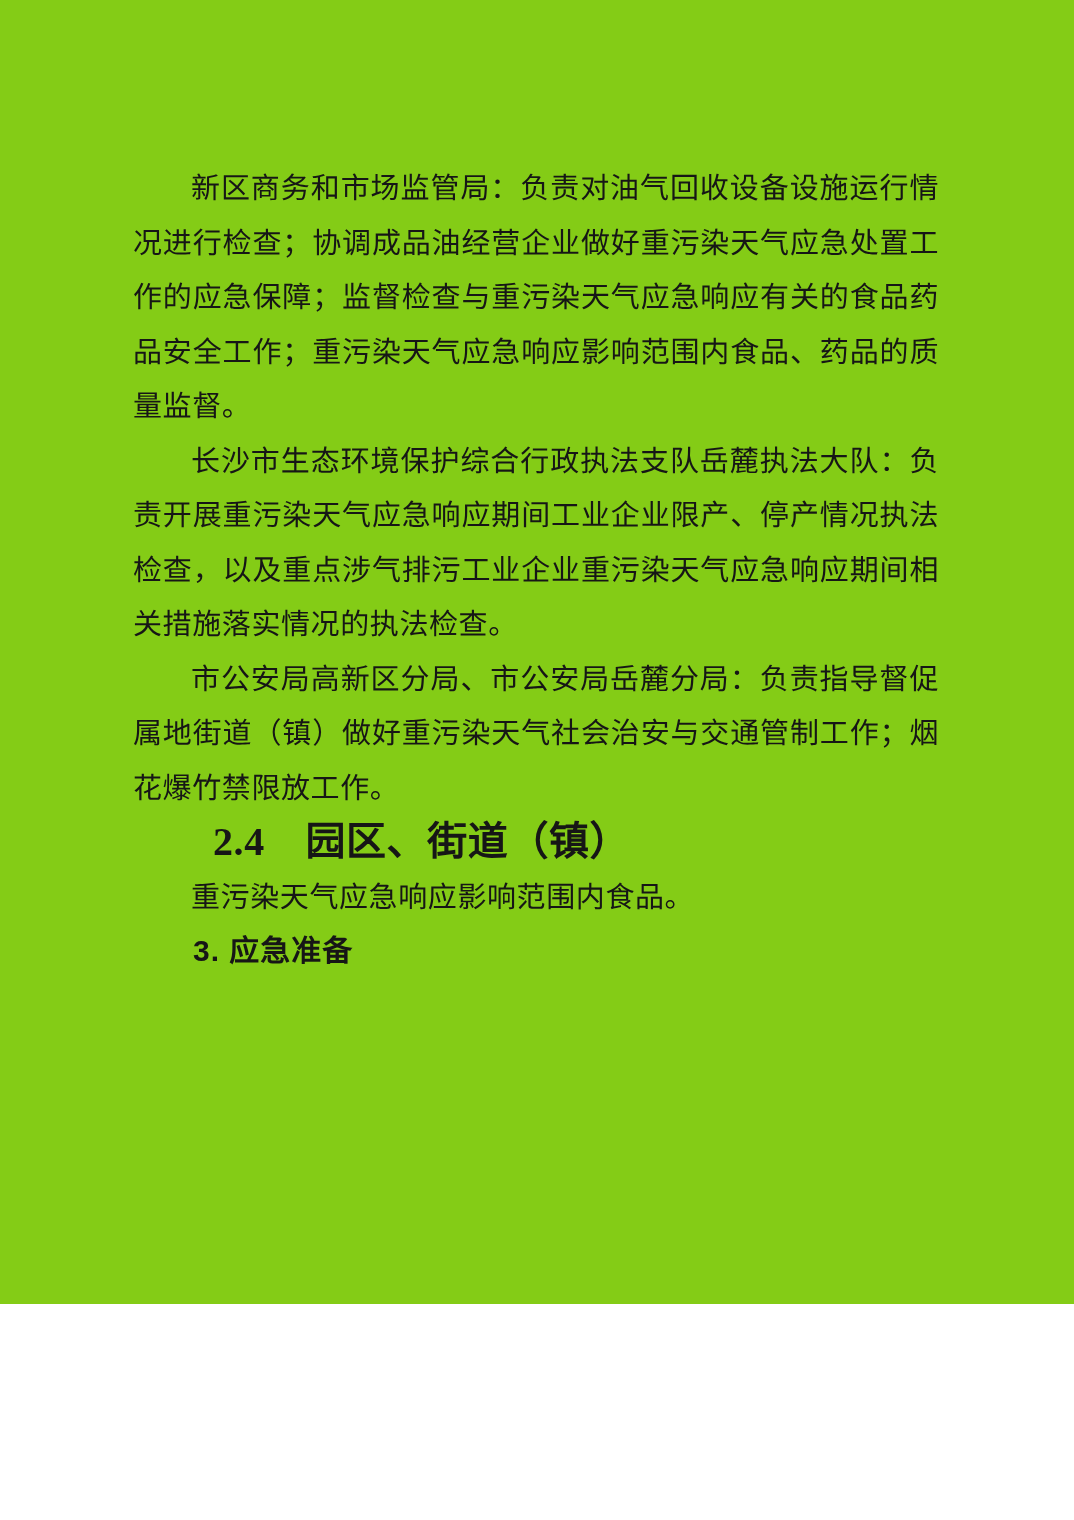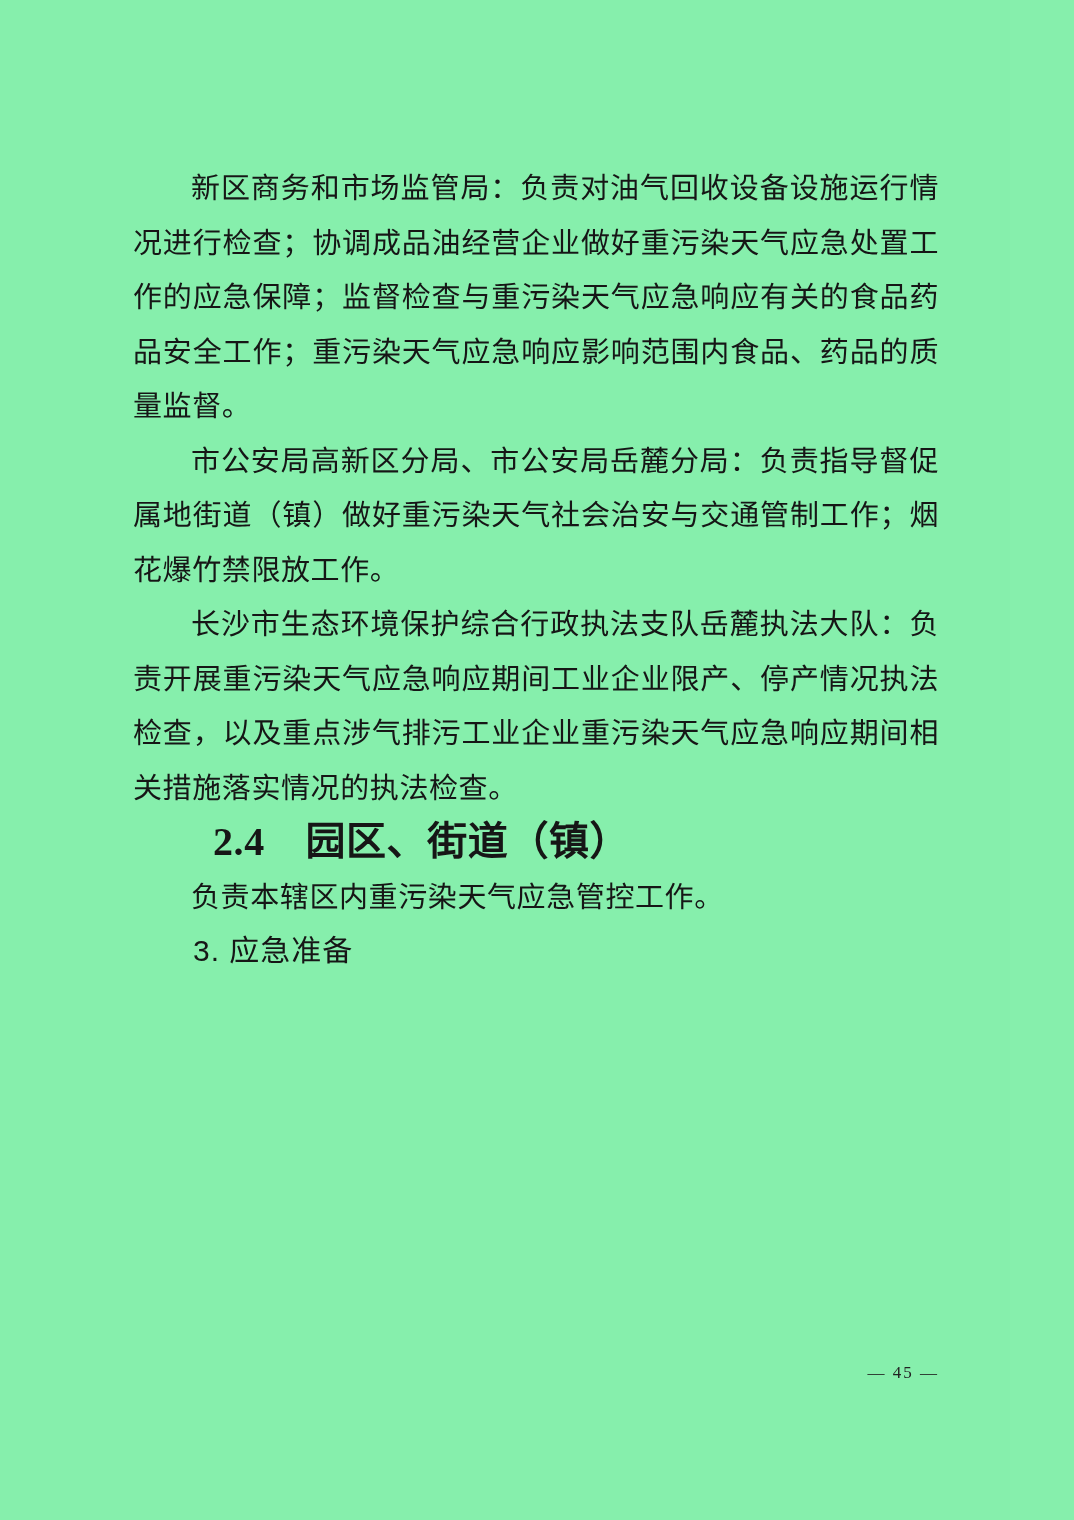--- a/index.html
+++ b/index.html
@@ -1,21 +1,21 @@
 <!DOCTYPE html>
 <html lang="zh-CN"><head>
 <meta charset="utf-8">
 <style>
   * { margin: 0; padding: 0; box-sizing: border-box; }
   html, body { background: #ffffff; }
   .page {
     position: relative;
     width: 1074px;
-    height: 1520px;
-    background: #86efac;
+    height: 1304px;
+    background: #84cc16;
     overflow: hidden;
     font-family: "Liberation Serif", "DejaVu Serif", serif;
     color: #161616;
   }
   .content {
     position: absolute;
     left: 133px;
     top: 161px;
     width: 806px;
   }
@@ -33,41 +33,41 @@
     line-height: 54.5px;
     font-weight: bold;
     text-indent: 2em;
     letter-spacing: 0.6px;
     white-space: pre-wrap;
   }
   .heading-hei {
     font-family: "Liberation Sans", "DejaVu Sans", sans-serif;
     font-size: 30px;
     line-height: 54.5px;
-    font-weight: normal;
+    font-weight: bold;
     text-indent: 2em;
     letter-spacing: 1px;
     white-space: pre-wrap;
   }
   .page-footer {
     position: absolute;
     top: 1363px;
     right: 135px;
     font-size: 17px;
     letter-spacing: 2px;
     color: #222222;
     font-family: "Liberation Serif", "DejaVu Serif", serif;
   }
 </style>
 </head>
 <body>
 
 <div class="page">
   <div class="content">
     <p class="body-para">新区商务和市场监管局：负责对油气回收设备设施运行情况进行检查；协调成品油经营企业做好重污染天气应急处置工作的应急保障；监督检查与重污染天气应急响应有关的食品药品安全工作；重污染天气应急响应影响范围内食品、药品的质量监督。</p>
+    <p class="body-para">长沙市生态环境保护综合行政执法支队岳麓执法大队：负责开展重污染天气应急响应期间工业企业限产、停产情况执法检查，以及重点涉气排污工业企业重污染天气应急响应期间相关措施落实情况的执法检查。</p>
     <p class="body-para">市公安局高新区分局、市公安局岳麓分局：负责指导督促属地街道（镇）做好重污染天气社会治安与交通管制工作；烟花爆竹禁限放工作。</p>
-    <p class="body-para">长沙市生态环境保护综合行政执法支队岳麓执法大队：负责开展重污染天气应急响应期间工业企业限产、停产情况执法检查，以及重点涉气排污工业企业重污染天气应急响应期间相关措施落实情况的执法检查。</p>
     <h3 class="heading-kai">2.4　园区、街道（镇）</h3>
-    <p class="body-para">负责本辖区内重污染天气应急管控工作。</p>
+    <p class="body-para">重污染天气应急响应影响范围内食品。</p>
     <h2 class="heading-hei">3. 应急准备</h2>
   </div>
   <div class="page-footer">— 45 —</div>
 </div>
 
 </body></html>

